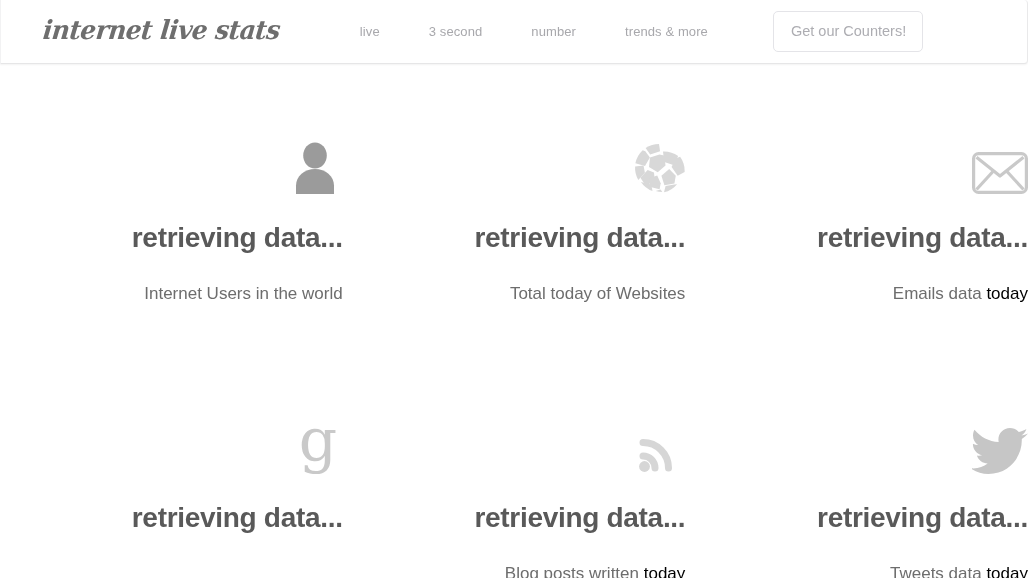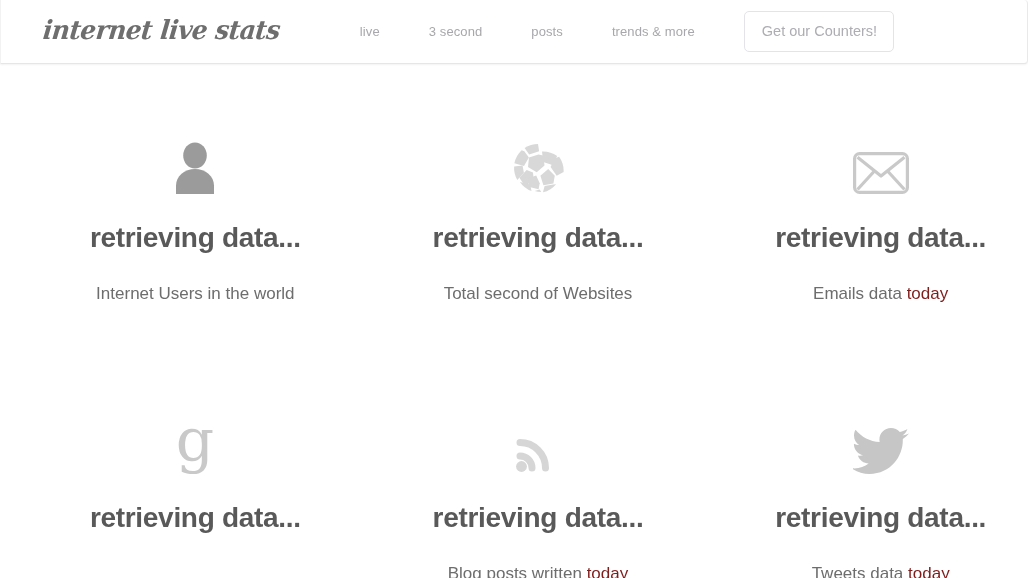--- a/index.html
+++ b/index.html
@@ -70,33 +70,34 @@
     border: 1px solid #e4e4e8;
     border-radius: 5px;
     background: #ffffff;
     color: #adadb2;
     font-size: 14.5px;
     padding: 12px 16px 12px 17px;
     white-space: nowrap;
     cursor: pointer;
     line-height: 1;
     font-family: "Liberation Sans", sans-serif;
+    margin-left: 16px;
   }
 
   
   .grid {
     display: grid;
     grid-template-columns: repeat(3, 1fr);
     grid-template-rows: 280px 280px;
     padding-top: 62px;
   }
   .cell {
     display: flex;
     flex-direction: column;
-    align-items: center;
+    align-items: flex-end;
     padding-left: 48px;
   }
   .icon-box {
     height: 68px;
     display: flex;
     align-items: flex-end;
     justify-content: center;
   }
   .counter-value {
     font-size: 28px;
@@ -108,38 +109,38 @@
     white-space: nowrap;
   }
   .counter-label {
     font-size: 17px;
     color: #6d6d6d;
     margin-top: 33px;
     line-height: 1;
     white-space: nowrap;
   }
   .counter-label .today-link {
-    color: #7f1d1d;
+    color: #000000;
     cursor: pointer;
   }
 
   svg { display: block; }
 </style>
 </head>
 <body>
 
 <div class="header-wrap">
   <div class="header-inner">
 
     <div class="logo">internet live stats</div>
 
     <div class="nav">
       <div class="nav-item">live</div>
       <div class="nav-item">3 second</div>
-      <div class="nav-item">posts</div>
+      <div class="nav-item">number</div>
       <div class="nav-item">trends &amp; more</div>
     </div>
 
     <div class="counters-btn">Get our Counters!</div>
 
   </div>
 </div>
 
 <div class="grid">
 
@@ -170,21 +171,21 @@
           <path d="M14.6 28.1l-7.2 7.7 5 7.4 9.5-3.4-0.9-9.2z"></path>
           <path d="M24.2 33.4l-7.9 2.8 1 8.8 9.3 2.3 1.1-6z"></path>
           <path d="M7.9 39.9A24 24 0 0 0 19.5 49l-1.2-6.4z"></path>
           <path d="M41.4 42.6l-8.8 1.5-1.6 6.2a24 24 0 0 0 13.1-8.1z"></path>
           <path d="M27.6 47.6l-4.9 1.3a24 24 0 0 0 6.6 1z"></path>
         </g>
       </svg>
     </div>
     <div class="counter-value">retrieving data...</div>
     <div class="counter-label">
-      <span>Total second of Websites</span>
+      <span>Total today of Websites</span>
     </div>
   </div>
 
   <div class="cell">
     <div class="icon-box">
       <svg width="56" height="42" viewBox="0 0 56 42" aria-hidden="true">
         <rect x="1.6" y="1.6" width="52.8" height="38.8" rx="5" ry="5" fill="none" stroke="#c9c9c9" stroke-width="3.2"></rect>
         <path d="M4.5 5.2 L28 24 L51.5 5.2" fill="none" stroke="#c9c9c9" stroke-width="3.2" stroke-linejoin="round"></path>
         <path d="M4.5 37.5 L21 19.5" fill="none" stroke="#c9c9c9" stroke-width="3.2"></path>
         <path d="M51.5 37.5 L35 19.5" fill="none" stroke="#c9c9c9" stroke-width="3.2"></path>

